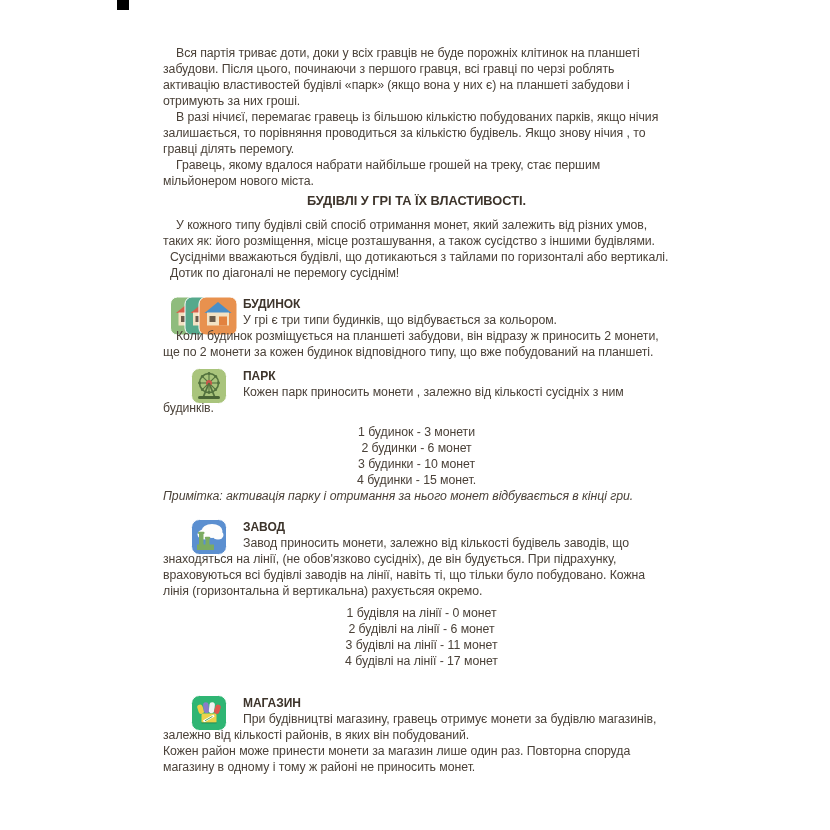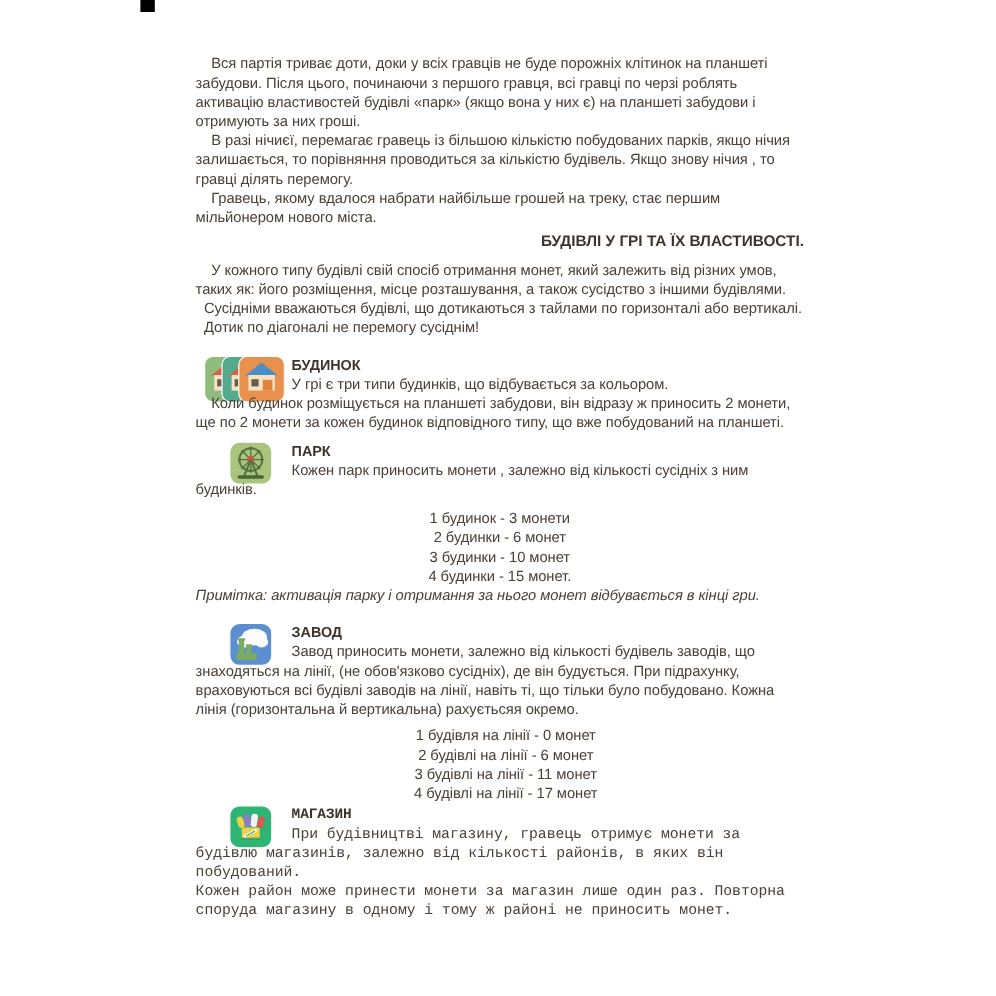--- a/index.html
+++ b/index.html
@@ -10,28 +10,28 @@
   .crop-mark{position:absolute;left:117px;top:0;width:12px;height:10px;background:#000;}
   .content{
     position:absolute;left:163px;top:45px;width:507px;
     font-size:12.3px;line-height:16px;letter-spacing:-0.05px;
   }
   .content p{margin:0;}
   .indent{text-indent:13px;}
   .indent-sm{text-indent:7px;}
   .p2{margin-top:16px;}
   .main-heading{
-    margin:4px 0 8px;text-align:right;font-weight:bold;font-size:12.8px;
+    margin:4px 0 8px;text-align:center;font-weight:bold;font-size:12.8px;
     color:#3d342b;letter-spacing:0;
   }
   .section{position:relative;clear:both;}
   .sec-house{margin-top:15px;}
   .sec-park{margin-top:8px;}
   .sec-factory{margin-top:15px;}
-  .sec-shop{margin-top:2px;font-family:Liberation Mono, monospace;}
+  .sec-shop{margin-top:26px;}
   .float-icon{float:left;}
   .float-icon.houses{margin:0 6px -10px 7px;}
   .float-icon.tile{margin:0 16px -6px 28px;}
   .sec-title{margin:2px 0 0;font-size:12px;font-weight:bold;color:#3d342b;line-height:16px;}
   .payouts{clear:both;white-space:pre-line;text-align:center;}
   .payouts.park-list{margin-top:8px;}
   .payouts.factory-list{margin-top:6px;margin-left:10px;}
   .note{clear:both;margin-top:10px;font-style:italic;}
   svg{display:block;}
 </style>

